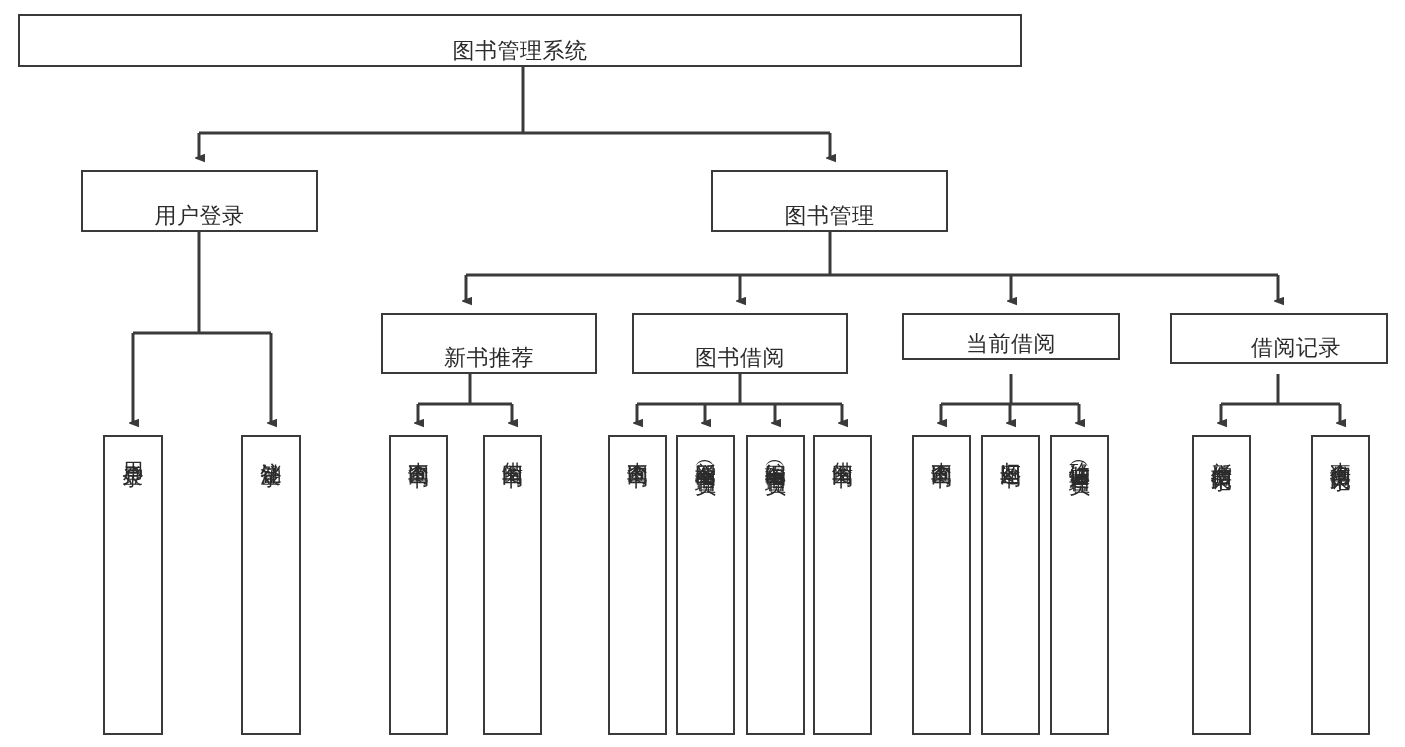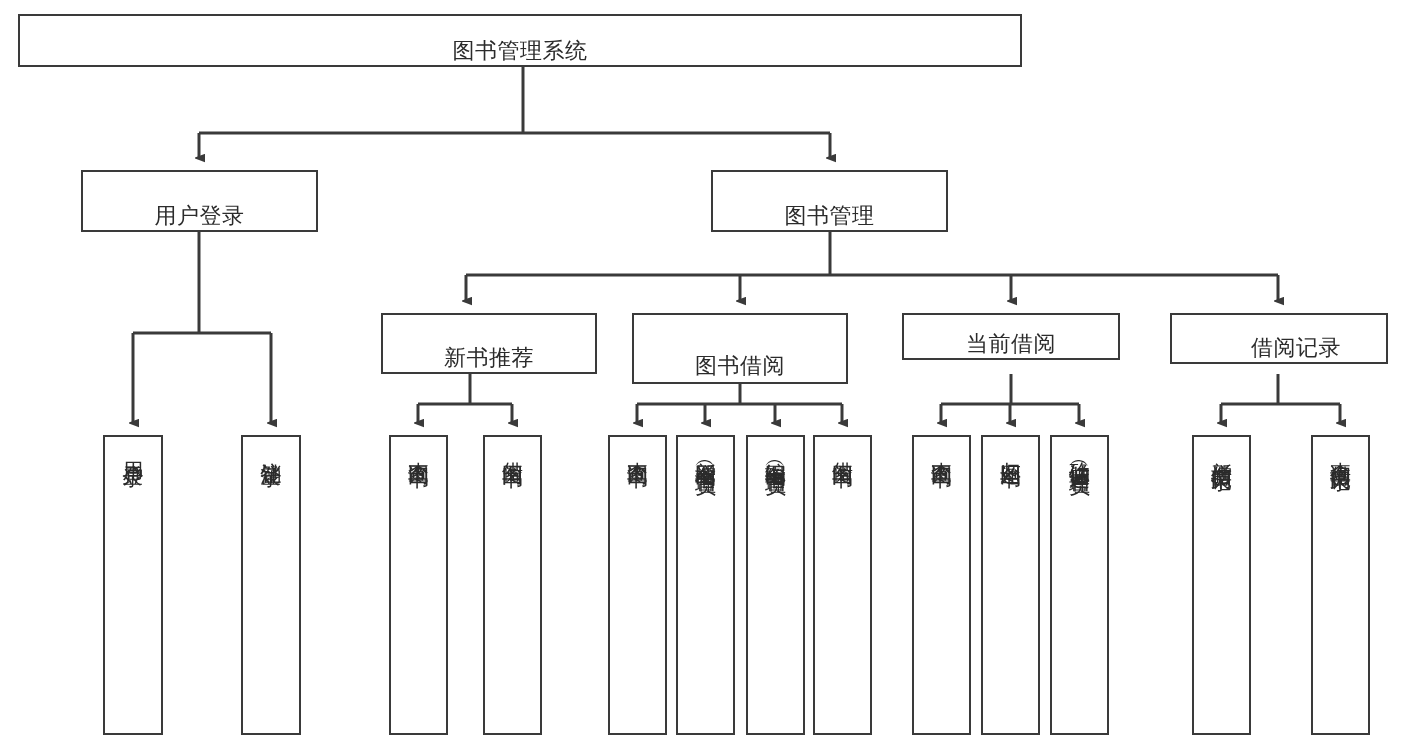--- a/index.html
+++ b/index.html
@@ -131,21 +131,21 @@
   <div class="node horiz" style="left:81px; top:170px; width:237px; height:62px;">
     <span class="label">用户登录</span>
   </div>
   <div class="node horiz" style="left:711px; top:170px; width:237px; height:62px;">
     <span class="label">图书管理</span>
   </div>
 
   <div class="node horiz" style="left:362px; top:313px; width:216px; height:61px;margin-left:19px;">
     <span class="label">新书推荐</span>
   </div>
-  <div class="node horiz" style="left:632px; top:313px; width:216px; height:71px;font-family:Liberation Mono, monospace;">
+  <div class="node horiz" style="left:632px; top:313px; width:216px; height:61px;">
     <span class="label">图书借阅</span>
   </div>
   <div class="node horiz" style="left:902px; top:313px; width:218px; height:47px;">
     <span class="label">当前借阅</span>
   </div>
   <div class="node horiz" style="left:1170px; top:313px; width:218px; height:51px;padding-left:34px;">
     <span class="label">借阅记录</span>
   </div>
 
   <div class="node vert" style="left:103px; top:435px; width:60px; height:300px;">

